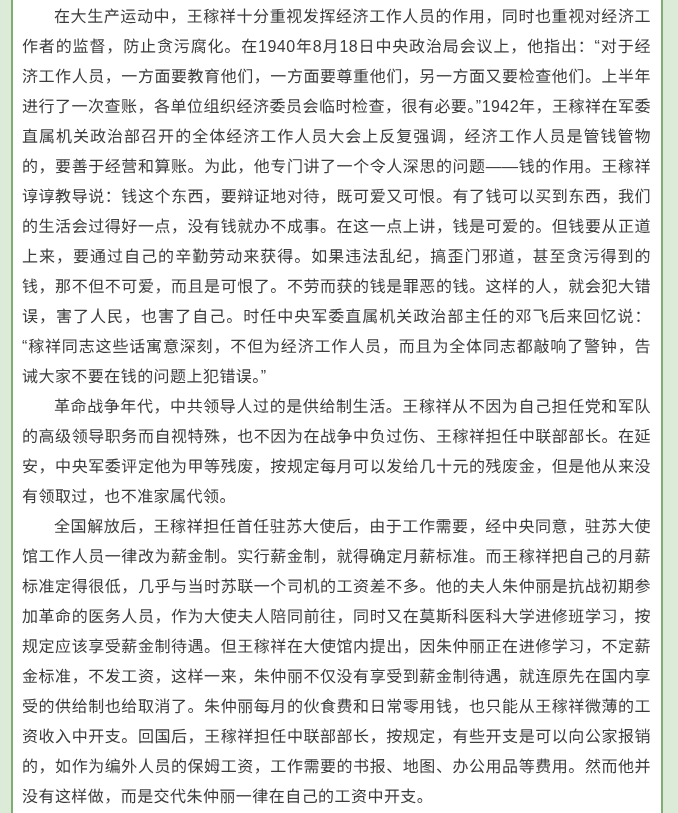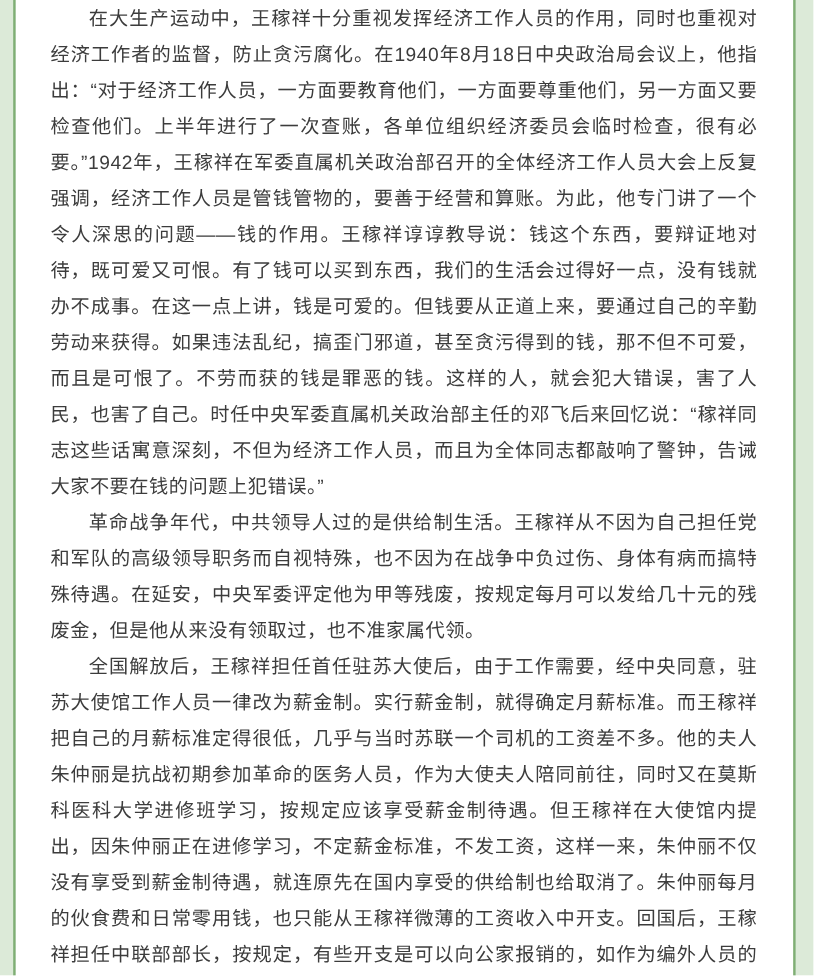--- a/index.html
+++ b/index.html
@@ -13,21 +13,20 @@
     height: 813px;
     overflow: hidden;
     font-family: "Liberation Sans", "DejaVu Sans", sans-serif;
   }
   .page {
     display: flex;
     width: 678px;
     height: 813px;
     align-items: stretch;
     background: #ffffff;
-    gap: 20px;
   }
   .rail {
     flex: 0 0 auto;
     background: #dcead8;
   }
   .rail-left {
     width: 11px;
     border-right: 2px solid #7fae74;
   }
   .rail-right {
@@ -53,17 +52,17 @@
     word-break: break-all;
   }
 </style>
 </head>
 <body>
 
 <div class="page">
   <div class="rail rail-left"></div>
   <div class="content">
     <p>在大生产运动中，王稼祥十分重视发挥经济工作人员的作用，同时也重视对经济工作者的监督，防止贪污腐化。在1940年8月18日中央政治局会议上，他指出：“对于经济工作人员，一方面要教育他们，一方面要尊重他们，另一方面又要检查他们。上半年进行了一次查账，各单位组织经济委员会临时检查，很有必要。”1942年，王稼祥在军委直属机关政治部召开的全体经济工作人员大会上反复强调，经济工作人员是管钱管物的，要善于经营和算账。为此，他专门讲了一个令人深思的问题——钱的作用。王稼祥谆谆教导说：钱这个东西，要辩证地对待，既可爱又可恨。有了钱可以买到东西，我们的生活会过得好一点，没有钱就办不成事。在这一点上讲，钱是可爱的。但钱要从正道上来，要通过自己的辛勤劳动来获得。如果违法乱纪，搞歪门邪道，甚至贪污得到的钱，那不但不可爱，而且是可恨了。不劳而获的钱是罪恶的钱。这样的人，就会犯大错误，害了人民，也害了自己。时任中央军委直属机关政治部主任的邓飞后来回忆说：“稼祥同志这些话寓意深刻，不但为经济工作人员，而且为全体同志都敲响了警钟，告诫大家不要在钱的问题上犯错误。”</p>
-    <p>革命战争年代，中共领导人过的是供给制生活。王稼祥从不因为自己担任党和军队的高级领导职务而自视特殊，也不因为在战争中负过伤、身体有病而搞特殊待遇。在延安，中央军委评定他为甲等残废，按规定每月可以发给几十元的残废金，但是他从来没有领取过，也不准家属代领。</p>
+    <p>革命战争年代，中共领导人过的是供给制生活。王稼祥从不因为自己担任党和军队的高级领导职务而自视特殊，也不因为在战争中负过伤、王稼祥担任中联部部长。在延安，中央军委评定他为甲等残废，按规定每月可以发给几十元的残废金，但是他从来没有领取过，也不准家属代领。</p>
     <p>全国解放后，王稼祥担任首任驻苏大使后，由于工作需要，经中央同意，驻苏大使馆工作人员一律改为薪金制。实行薪金制，就得确定月薪标准。而王稼祥把自己的月薪标准定得很低，几乎与当时苏联一个司机的工资差不多。他的夫人朱仲丽是抗战初期参加革命的医务人员，作为大使夫人陪同前往，同时又在莫斯科医科大学进修班学习，按规定应该享受薪金制待遇。但王稼祥在大使馆内提出，因朱仲丽正在进修学习，不定薪金标准，不发工资，这样一来，朱仲丽不仅没有享受到薪金制待遇，就连原先在国内享受的供给制也给取消了。朱仲丽每月的伙食费和日常零用钱，也只能从王稼祥微薄的工资收入中开支。回国后，王稼祥担任中联部部长，按规定，有些开支是可以向公家报销的，如作为编外人员的保姆工资，工作需要的书报、地图、办公用品等费用。然而他并没有这样做，而是交代朱仲丽一律在自己的工资中开支。</p>
   </div>
   <div class="rail rail-right"></div>
 </div>
 
 </body></html>

